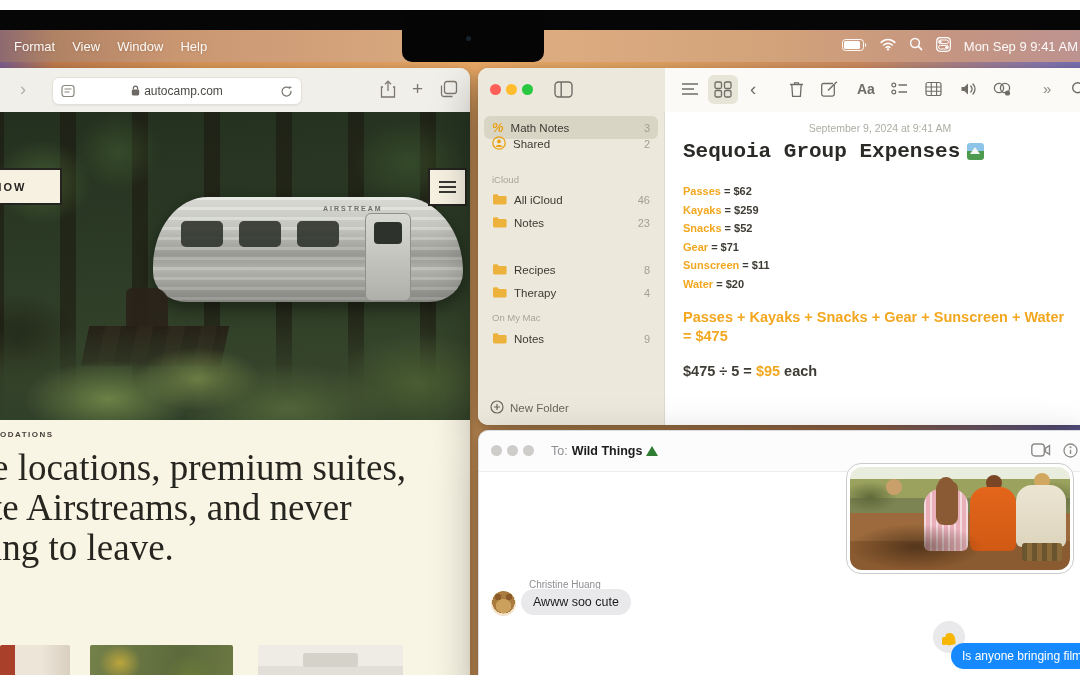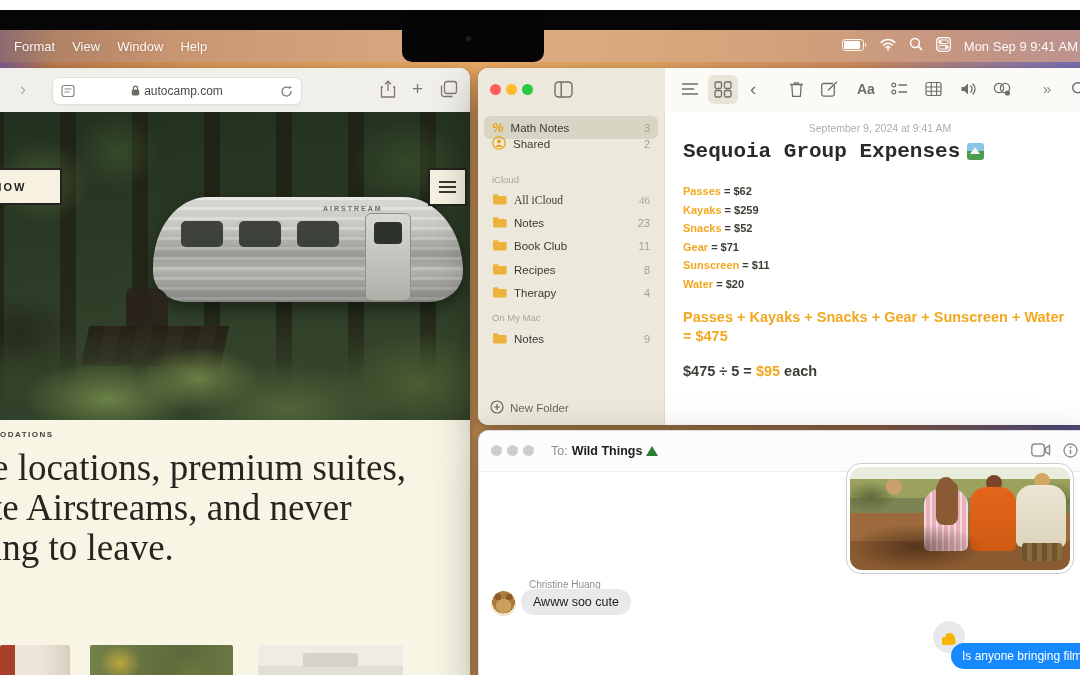--- a/index.html
+++ b/index.html
@@ -313,40 +313,33 @@
       <div class="nrow" style="top:20px;">
         <span class="fold"><svg width="14" height="14" viewBox="0 0 14 14">
               <circle cx="7" cy="7" r="6.2" fill="none" stroke="#e9a115" stroke-width="1.3"></circle>
               <circle cx="7" cy="5.4" r="1.9" fill="#e9a115"></circle>
               <path d="M3.4 11 a4 4 0 0 1 7.2 0" fill="#e9a115"></path>
             </svg></span>
         <span>Shared</span>
         <span class="cnt">2</span>
       </div>
       <div class="nsec" style="top:62px;">iCloud</div>
-      <div class="nrow" style="top:76px;font-family:Liberation Serif, serif;">
+      <div class="nrow" style="top:76px;">
         <span class="fold"><svg width="15" height="12" viewBox="0 0 15 12">
               <path d="M1 2.6 q0 -1.4 1.4 -1.4 h3 l1.4 1.8 h6.4 q1.4 0 1.4 1.4 v5.6 q0 1.4 -1.4 1.4 h-10.8 q-1.4 0 -1.4 -1.4 z" fill="#ecb23c"></path>
             </svg></span>
         <span>All iCloud</span>
         <span class="cnt">46</span>
       </div>
       <div class="nrow" style="top:99px;">
         <span class="fold"><svg width="15" height="12" viewBox="0 0 15 12">
               <path d="M1 2.6 q0 -1.4 1.4 -1.4 h3 l1.4 1.8 h6.4 q1.4 0 1.4 1.4 v5.6 q0 1.4 -1.4 1.4 h-10.8 q-1.4 0 -1.4 -1.4 z" fill="#ecb23c"></path>
             </svg></span>
         <span>Notes</span>
         <span class="cnt">23</span>
-      </div>
-      <div class="nrow" style="top:122px;">
-        <span class="fold"><svg width="15" height="12" viewBox="0 0 15 12">
-              <path d="M1 2.6 q0 -1.4 1.4 -1.4 h3 l1.4 1.8 h6.4 q1.4 0 1.4 1.4 v5.6 q0 1.4 -1.4 1.4 h-10.8 q-1.4 0 -1.4 -1.4 z" fill="#ecb23c"></path>
-            </svg></span>
-        <span>Book Club</span>
-        <span class="cnt">11</span>
       </div>
       <div class="nrow" style="top:146px;">
         <span class="fold"><svg width="15" height="12" viewBox="0 0 15 12">
               <path d="M1 2.6 q0 -1.4 1.4 -1.4 h3 l1.4 1.8 h6.4 q1.4 0 1.4 1.4 v5.6 q0 1.4 -1.4 1.4 h-10.8 q-1.4 0 -1.4 -1.4 z" fill="#ecb23c"></path>
             </svg></span>
         <span>Recipes</span>
         <span class="cnt">8</span>
       </div>
       <div class="nrow" style="top:169px;">
         <span class="fold"><svg width="15" height="12" viewBox="0 0 15 12">

